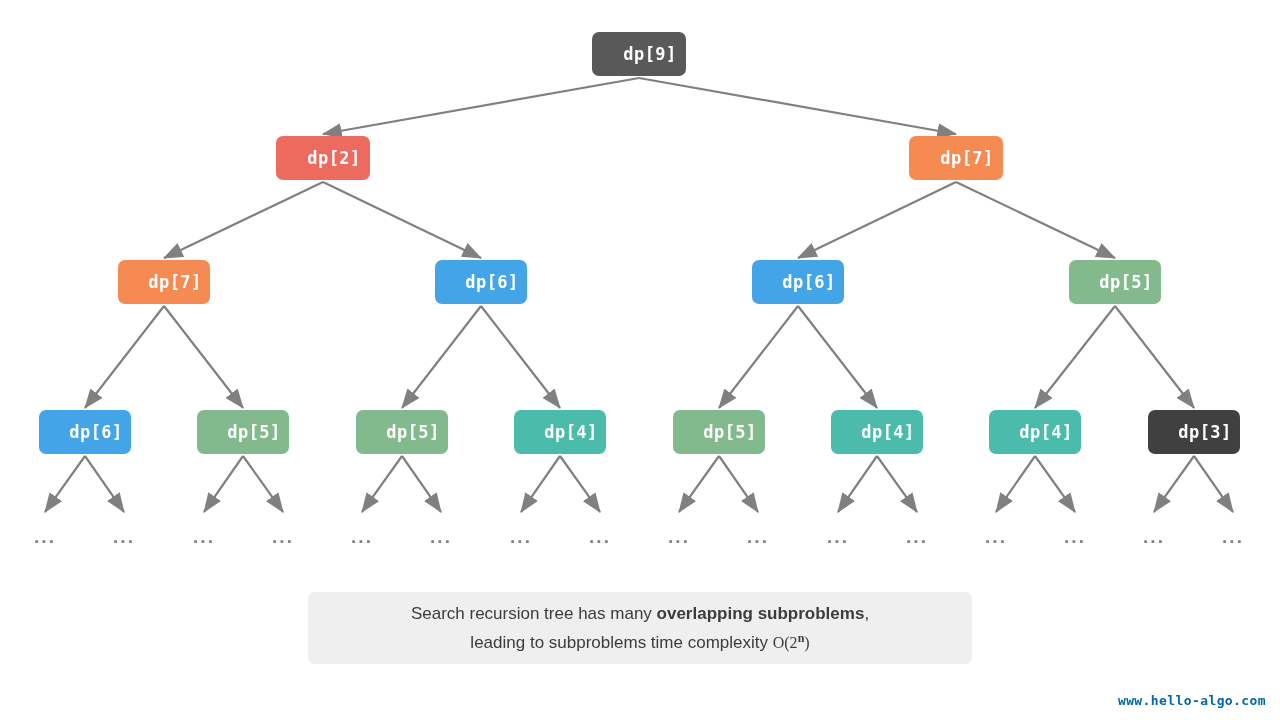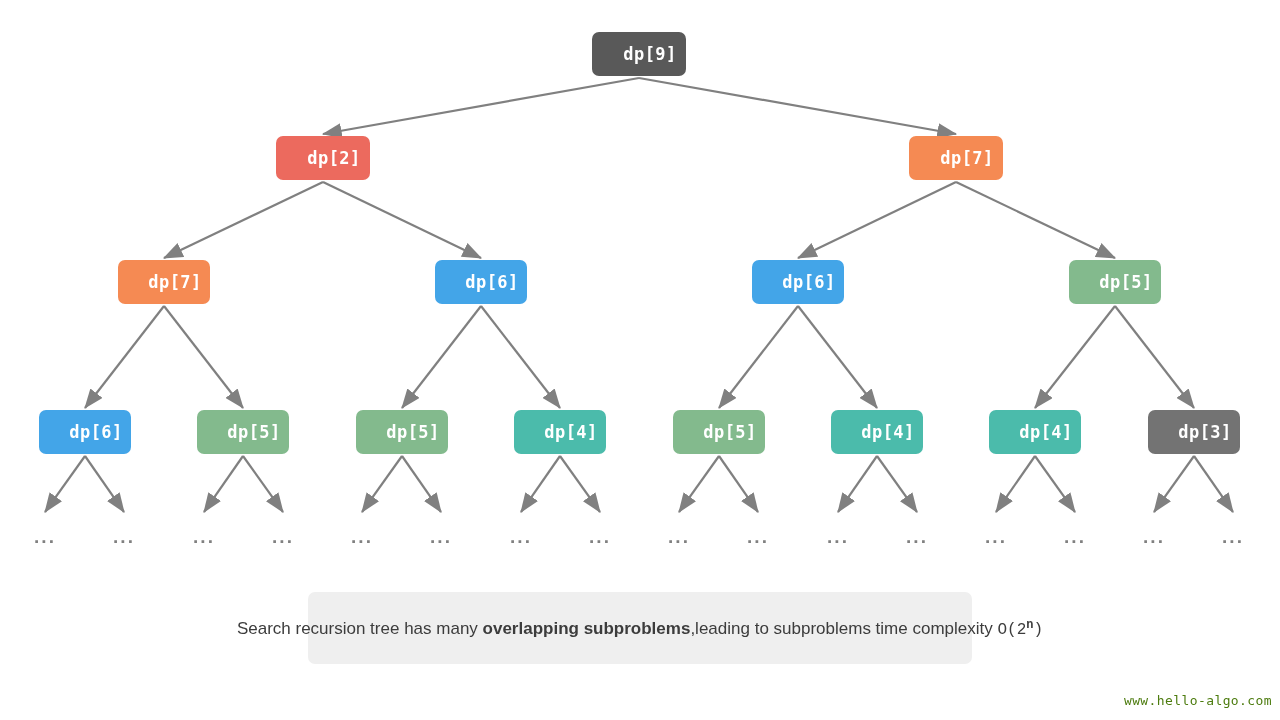--- a/index.html
+++ b/index.html
@@ -55,50 +55,51 @@
   }
   #caption-box {
     position: absolute;
     left: 308px;
     top: 592px;
     width: 664px;
     height: 72px;
     background: #efefef;
     border-radius: 7px;
     display: flex;
-    flex-direction: row;
+    flex-direction: column;
     align-items: center;
     justify-content: center;
     box-sizing: border-box;
   }
   .caption-line {
     color: #3c3c3c;
     font-size: 17px;
     line-height: 25px;
     text-align: center;
     white-space: nowrap;
   }
   .caption-line b { font-weight: bold; }
   .mono-cx {
-    font-family: Liberation Mono, monospace;
+    font-family: Liberation Serif, serif;
     font-size: 16px;
   }
   .mono-cx sup {
     font-size: 12px;
     font-weight: bold;
   }
   #watermark {
     position: absolute;
-    right: 8px;
+    right: 14px;
     bottom: 12px;
-    color: #4d7c0f;
+    color: #0369a1;
     font-family: "DejaVu Sans Mono", monospace;
     font-size: 13px;
     letter-spacing: 0.4px;
     white-space: nowrap;
+    font-weight: bold;
   }
 </style>
 </head>
 <body>
 
 <div id="stage">
 
   <svg id="edges" viewBox="0 0 1280 720" width="1280" height="720" xmlns="http://www.w3.org/2000/svg">
     <defs>
       <marker id="arrowhead" markerWidth="9" markerHeight="7" refX="8.5" refY="3.5" orient="auto" markerUnits="strokeWidth">
@@ -175,21 +176,21 @@
       </div>
       <div class="node" style="width: 92px; height: 44px; left: 673px; top: 410px; background: rgb(131, 186, 141);">
         <span>dp[5]</span>
       </div>
       <div class="node" style="width: 92px; height: 44px; left: 831px; top: 410px; background: rgb(75, 187, 171);">
         <span>dp[4]</span>
       </div>
       <div class="node" style="width: 92px; height: 44px; left: 989px; top: 410px; background: rgb(75, 187, 171);">
         <span>dp[4]</span>
       </div>
-      <div class="node" style="width: 92px; height: 44px; left: 1148px; top: 410px; background: #737373;">
+      <div class="node" style="width: 92px; height: 44px; left: 1148px; top: 410px; background: #404040;">
         <span>dp[3]</span>
       </div>
     </div>
   <div id="ellipsis-layer">
       <div class="ellipsis" style="left: 45px; top: 536px; color: rgb(128, 128, 128);">...</div>
       <div class="ellipsis" style="left: 124px; top: 536px; color: rgb(128, 128, 128);">...</div>
       <div class="ellipsis" style="left: 204px; top: 536px; color: rgb(128, 128, 128);">...</div>
       <div class="ellipsis" style="left: 283px; top: 536px; color: rgb(128, 128, 128);">...</div>
       <div class="ellipsis" style="left: 362px; top: 536px; color: rgb(128, 128, 128);">...</div>
       <div class="ellipsis" style="left: 441px; top: 536px; color: rgb(128, 128, 128);">...</div>

